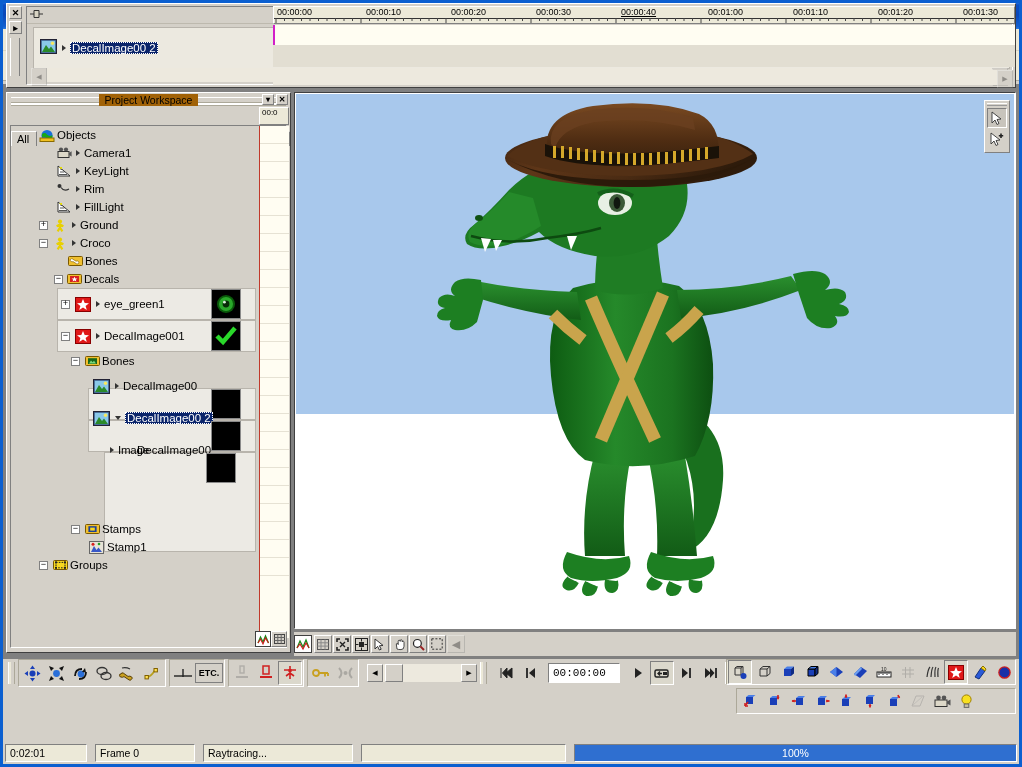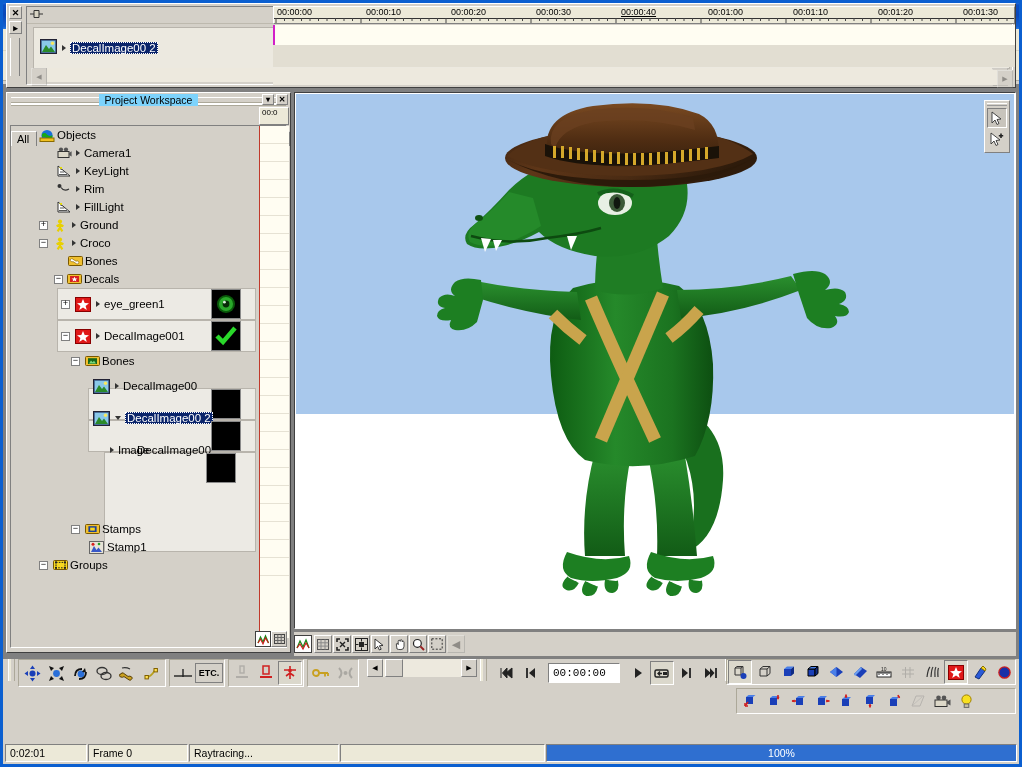--- a/index.html
+++ b/index.html
@@ -52,21 +52,21 @@
   .workarea { position:absolute; left:0; top:81px; right:0; bottom:105px; background:#808080; }
 
   
   .pw { position:absolute; left:3px; top:8px; width:285px; bottom:6px; background:#d4d0c8;
         border:1px solid #fff; border-right-color:#404040; border-bottom-color:#404040; }
   .pw-title { height:14px; display:flex; align-items:center; justify-content:center;
               position:relative; font-size:10.5px; color:#000; }
   .pw-title .lines { position:absolute; left:4px; right:4px; top:4px; height:6px;
                      border-top:1px solid #fff; border-bottom:1px solid #aca899;
                      box-shadow:0 2px 0 #fff, 0 3px 0 #aca899;}
-  .pw-title span { position:relative; background:#7dd3fc; padding:0 6px; z-index:2;}
+  .pw-title span { position:relative; background:#a16207; padding:0 6px; z-index:2;}
   .pw-tbtns { position:absolute; right:2px; top:1px; display:flex; gap:2px; z-index:3;}
   .pw-tbtn { width:12px;height:11px; background:#d4d0c8; border:1px solid #fff;
              border-right-color:#808080;border-bottom-color:#808080;
              font-size:8px; display:flex;align-items:center;justify-content:center; font-weight:bold;}
 
   .tabsrow { height:17px; display:flex; align-items:flex-end; padding-left:4px;
              background:#d4d0c8; position:relative;margin-top:22px;}
   .tab { height:15px; padding:0 7px 0 5px; font-size:11px; display:flex;align-items:center;
          background:#d4d0c8; border:1px solid #fff; border-bottom:none;
          border-right-color:#808080; margin-right:-1px;}
@@ -154,21 +154,21 @@
   .tl-ruler { position:absolute; left:266px; right:0; top:2px; height:18px; background:#ece9d8;
               border:1px solid #fff; border-right-color:#808080;border-bottom-color:#808080; overflow:hidden;}
   .tick { position:absolute; top:0; font-size:9px; color:#000; white-space:nowrap; }
   .tl-grid { position:absolute; left:266px; right:0; top:21px; bottom:20px; background:#fffdf2; overflow:hidden;}
   .tl-hscroll { position:absolute; left:266px; right:2px; bottom:2px; height:15px; background:#d4d0c8;
                 display:flex; }
   .playhead { position:absolute; top:0; bottom:0; width:2px; background:#d21fc8; }
 
   
   .btoolbar { position:absolute; left:0; right:0; bottom:25px; height:80px; background:#d4d0c8; }
-  .btrow { display:flex; height:28px; padding-left:2px; }
+  .btrow { display:flex; align-items:center; height:28px; padding-left:2px; }
   .bbtn { width:24px;height:24px; display:flex;align-items:center;justify-content:center;
           border:1px solid transparent; flex:0 0 auto;}
   .bbtn.pressed { border:1px solid #808080;border-right-color:#fff;border-bottom-color:#fff; background:#dbd8cc;}
   .bframe { display:flex; align-items:center; border:1px solid #aca899; border-right-color:#fff;
             border-bottom-color:#fff; padding:1px; }
   .etc { width:28px;height:20px; border:1px solid #808080; display:flex;align-items:center;
          justify-content:center; font-size:9px; font-weight:bold; background:#d4d0c8;}
   .timefield { width:72px;height:20px; background:#fff; border:1px solid #808080;
                border-right-color:#fff;border-bottom-color:#fff;
                display:flex;align-items:center; padding-left:4px;
@@ -176,21 +176,21 @@
   .hscroll-sm { width:110px; height:18px; display:flex; background:#d4d0c8;}
   .hs-btn { width:16px;height:18px;background:#d4d0c8;border:1px solid #fff;
             border-right-color:#808080;border-bottom-color:#808080;
             display:flex;align-items:center;justify-content:center;font-size:7px;}
   .hs-track { flex:1; background:#ede9de; position:relative;}
   .hs-thumb { position:absolute; left:2px; width:18px; top:0; bottom:0; background:#d4d0c8;
               border:1px solid #fff;border-right-color:#808080;border-bottom-color:#808080;}
 
   
   .status { position:absolute; left:0; right:0; bottom:0; height:22px; background:#d4d0c8;
-            display:flex; align-items:center; padding:2px; gap:1px;}
+            display:flex; align-items:center; padding:2px; gap:8px;}
   .scell { height:18px; background:#ece9d8; border:1px solid #808080;
            border-right-color:#fff;border-bottom-color:#fff;
            display:flex;align-items:center; padding:0 4px; font-size:10.5px; }
   .progress { flex:1; height:18px; background:#fff; border:1px solid #808080;
               border-right-color:#fff;border-bottom-color:#fff; position:relative; }
   .progress .fill { position:absolute; inset:0; background:#2f6fd0; }
   .progress .ptxt { position:absolute; inset:0; display:flex; align-items:center;
                     justify-content:center; color:#fff; font-size:10.5px; }
   svg { overflow:visible; }
 </style>

